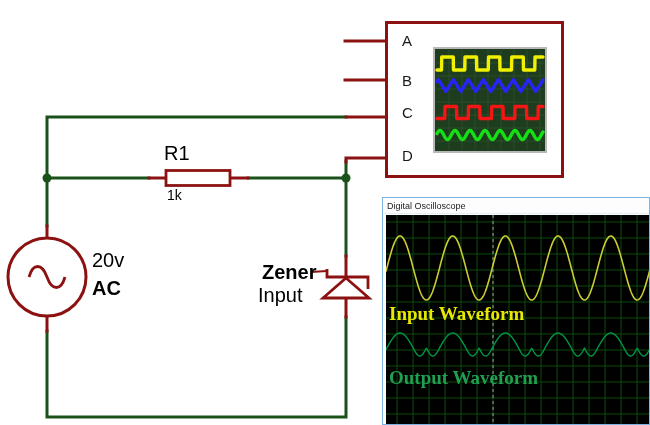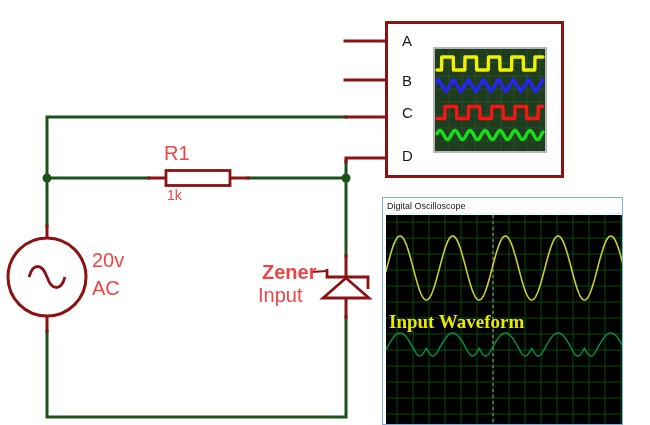--- a/index.html
+++ b/index.html
@@ -3,30 +3,30 @@
 <meta charset="utf-8">
 <title>Zener Diode Clipping Circuit</title>
 <style>
   *{margin:0;padding:0;box-sizing:border-box;}
   html,body{background:#ffffff;}
   body{font-family:"Liberation Sans",sans-serif;}
   #stage{position:relative;width:650px;height:425px;background:#fff;overflow:hidden;}
   #circuit-svg{position:absolute;left:0;top:0;z-index:1;}
   .w{fill:none;stroke-width:3;stroke-linecap:square;}
   .sym{fill:none;stroke-width:2.8;stroke-linejoin:miter;}
-  .lbl{position:absolute;color:#ef4444;white-space:nowrap;z-index:2;line-height:1.1;}
+  .lbl{position:absolute;color:#000000;white-space:nowrap;z-index:2;line-height:1.1;}
   .pin{font-size:15px;color:#1a1a1a;}
-  .scope-window{position:absolute;left:382px;top:197px;width:241px;height:228px;
+  .scope-window{position:absolute;left:382px;top:197px;width:268px;height:228px;
     background:#fdfdfd;border:1px solid #7cb3e0;z-index:3;}
   .scope-title{height:16px;line-height:16px;padding-left:4px;font-size:9px;color:#222;
     background:#fdfdfd;border-bottom:1px solid #e3eef8;}
   .scope-screen{position:absolute;left:3px;top:17px;right:0;bottom:0;background:#000;overflow:hidden;}
   #screen-svg{position:absolute;left:0;top:0;}
   .wave-label{position:absolute;font-family:"Liberation Serif",serif;font-weight:bold;
-    font-size:19px;white-space:nowrap;z-index:2;margin-top:8px;}
+    font-size:19px;white-space:nowrap;z-index:2;}
 </style>
 </head>
 <body>
 
 <div id="stage">
 
   <svg id="circuit-svg" width="650" height="425" viewBox="0 0 650 425">
 
     <polyline class="w" points="47,226 47,117 346,117" stroke="#1a521a"></polyline>
     <polyline class="w" points="47,178 149,178" stroke="#1a521a"></polyline>
@@ -85,21 +85,21 @@
           <polyline points="3.00,33.58 3.25,33.18 3.50,32.78 3.75,32.38 4.00,31.98 4.25,31.58 4.50,31.82 4.75,32.22 5.00,32.62 5.25,33.02 5.50,33.42 5.75,33.82 6.00,34.22 6.25,34.62 6.50,35.02 6.75,35.42 7.00,35.82 7.25,36.22 7.50,36.62 7.75,37.02 8.00,37.42 8.25,37.82 8.50,38.22 8.75,38.62 9.00,39.02 9.25,39.42 9.50,39.82 9.75,40.22 10.00,40.62 10.25,41.02 10.50,41.42 10.75,41.82 11.00,42.22 11.25,42.62 11.50,43.02 11.75,43.42 12.00,43.18 12.25,42.78 12.50,42.38 12.75,41.98 13.00,41.58 13.25,41.18 13.50,40.78 13.75,40.38 14.00,39.98 14.25,39.58 14.50,39.18 14.75,38.78 15.00,38.38 15.25,37.98 15.50,37.58 15.75,37.18 16.00,36.78 16.25,36.38 16.50,35.98 16.75,35.58 17.00,35.18 17.25,34.78 17.50,34.38 17.75,33.98 18.00,33.58 18.25,33.18 18.50,32.78 18.75,32.38 19.00,31.98 19.25,31.58 19.50,31.82 19.75,32.22 20.00,32.62 20.25,33.02 20.50,33.42 20.75,33.82 21.00,34.22 21.25,34.62 21.50,35.02 21.75,35.42 22.00,35.82 22.25,36.22 22.50,36.62 22.75,37.02 23.00,37.42 23.25,37.82 23.50,38.22 23.75,38.62 24.00,39.02 24.25,39.42 24.50,39.82 24.75,40.22 25.00,40.62 25.25,41.02 25.50,41.42 25.75,41.82 26.00,42.22 26.25,42.62 26.50,43.02 26.75,43.42 27.00,43.18 27.25,42.78 27.50,42.38 27.75,41.98 28.00,41.58 28.25,41.18 28.50,40.78 28.75,40.38 29.00,39.98 29.25,39.58 29.50,39.18 29.75,38.78 30.00,38.38 30.25,37.98 30.50,37.58 30.75,37.18 31.00,36.78 31.25,36.38 31.50,35.98 31.75,35.58 32.00,35.18 32.25,34.78 32.50,34.38 32.75,33.98 33.00,33.58 33.25,33.18 33.50,32.78 33.75,32.38 34.00,31.98 34.25,31.58 34.50,31.82 34.75,32.22 35.00,32.62 35.25,33.02 35.50,33.42 35.75,33.82 36.00,34.22 36.25,34.62 36.50,35.02 36.75,35.42 37.00,35.82 37.25,36.22 37.50,36.62 37.75,37.02 38.00,37.42 38.25,37.82 38.50,38.22 38.75,38.62 39.00,39.02 39.25,39.42 39.50,39.82 39.75,40.22 40.00,40.62 40.25,41.02 40.50,41.42 40.75,41.82 41.00,42.22 41.25,42.62 41.50,43.02 41.75,43.42 42.00,43.18 42.25,42.78 42.50,42.38 42.75,41.98 43.00,41.58 43.25,41.18 43.50,40.78 43.75,40.38 44.00,39.98 44.25,39.58 44.50,39.18 44.75,38.78 45.00,38.38 45.25,37.98 45.50,37.58 45.75,37.18 46.00,36.78 46.25,36.38 46.50,35.98 46.75,35.58 47.00,35.18 47.25,34.78 47.50,34.38 47.75,33.98 48.00,33.58 48.25,33.18 48.50,32.78 48.75,32.38 49.00,31.98 49.25,31.58 49.50,31.82 49.75,32.22 50.00,32.62 50.25,33.02 50.50,33.42 50.75,33.82 51.00,34.22 51.25,34.62 51.50,35.02 51.75,35.42 52.00,35.82 52.25,36.22 52.50,36.62 52.75,37.02 53.00,37.42 53.25,37.82 53.50,38.22 53.75,38.62 54.00,39.02 54.25,39.42 54.50,39.82 54.75,40.22 55.00,40.62 55.25,41.02 55.50,41.42 55.75,41.82 56.00,42.22 56.25,42.62 56.50,43.02 56.75,43.42 57.00,43.18 57.25,42.78 57.50,42.38 57.75,41.98 58.00,41.58 58.25,41.18 58.50,40.78 58.75,40.38 59.00,39.98 59.25,39.58 59.50,39.18 59.75,38.78 60.00,38.38 60.25,37.98 60.50,37.58 60.75,37.18 61.00,36.78 61.25,36.38 61.50,35.98 61.75,35.58 62.00,35.18 62.25,34.78 62.50,34.38 62.75,33.98 63.00,33.58 63.25,33.18 63.50,32.78 63.75,32.38 64.00,31.98 64.25,31.58 64.50,31.82 64.75,32.22 65.00,32.62 65.25,33.02 65.50,33.42 65.75,33.82 66.00,34.22 66.25,34.62 66.50,35.02 66.75,35.42 67.00,35.82 67.25,36.22 67.50,36.62 67.75,37.02 68.00,37.42 68.25,37.82 68.50,38.22 68.75,38.62 69.00,39.02 69.25,39.42 69.50,39.82 69.75,40.22 70.00,40.62 70.25,41.02 70.50,41.42 70.75,41.82 71.00,42.22 71.25,42.62 71.50,43.02 71.75,43.42 72.00,43.18 72.25,42.78 72.50,42.38 72.75,41.98 73.00,41.58 73.25,41.18 73.50,40.78 73.75,40.38 74.00,39.98 74.25,39.58 74.50,39.18 74.75,38.78 75.00,38.38 75.25,37.98 75.50,37.58 75.75,37.18 76.00,36.78 76.25,36.38 76.50,35.98 76.75,35.58 77.00,35.18 77.25,34.78 77.50,34.38 77.75,33.98 78.00,33.58 78.25,33.18 78.50,32.78 78.75,32.38 79.00,31.98 79.25,31.58 79.50,31.82 79.75,32.22 80.00,32.62 80.25,33.02 80.50,33.42 80.75,33.82 81.00,34.22 81.25,34.62 81.50,35.02 81.75,35.42 82.00,35.82 82.25,36.22 82.50,36.62 82.75,37.02 83.00,37.42 83.25,37.82 83.50,38.22 83.75,38.62 84.00,39.02 84.25,39.42 84.50,39.82 84.75,40.22 85.00,40.62 85.25,41.02 85.50,41.42 85.75,41.82 86.00,42.22 86.25,42.62 86.50,43.02 86.75,43.42 87.00,43.18 87.25,42.78 87.50,42.38 87.75,41.98 88.00,41.58 88.25,41.18 88.50,40.78 88.75,40.38 89.00,39.98 89.25,39.58 89.50,39.18 89.75,38.78 90.00,38.38 90.25,37.98 90.50,37.58 90.75,37.18 91.00,36.78 91.25,36.38 91.50,35.98 91.75,35.58 92.00,35.18 92.25,34.78 92.50,34.38 92.75,33.98 93.00,33.58 93.25,33.18 93.50,32.78 93.75,32.38 94.00,31.98 94.25,31.58 94.50,31.82 94.75,32.22 95.00,32.62 95.25,33.02 95.50,33.42 95.75,33.82 96.00,34.22 96.25,34.62 96.50,35.02 96.75,35.42 97.00,35.82 97.25,36.22 97.50,36.62 97.75,37.02 98.00,37.42 98.25,37.82 98.50,38.22 98.75,38.62 99.00,39.02 99.25,39.42 99.50,39.82 99.75,40.22 100.00,40.62 100.25,41.02 100.50,41.42 100.75,41.82 101.00,42.22 101.25,42.62 101.50,43.02 101.75,43.42 102.00,43.18 102.25,42.78 102.50,42.38 102.75,41.98 103.00,41.58 103.25,41.18 103.50,40.78 103.75,40.38 104.00,39.98 104.25,39.58 104.50,39.18 104.75,38.78 105.00,38.38 105.25,37.98 105.50,37.58 105.75,37.18 106.00,36.78 106.25,36.38 106.50,35.98 106.75,35.58 107.00,35.18 107.25,34.78 107.50,34.38 107.75,33.98 108.00,33.58 108.25,33.18 108.50,32.78 108.75,32.38 109.00,31.98 " fill="none" stroke="#2525f5" stroke-width="3.4" stroke-linejoin="round" stroke-linecap="round"></polyline>
           <polyline points="3.00,70.50 3.25,70.50 3.50,70.50 3.75,70.50 4.00,70.50 4.25,70.50 4.50,70.50 4.75,70.50 5.00,70.50 5.25,70.50 5.50,70.50 5.75,70.50 6.00,70.50 6.25,70.50 6.50,70.50 6.75,70.50 7.00,70.50 7.25,70.50 7.50,70.50 7.75,70.50 8.00,70.50 8.25,70.50 8.50,70.50 8.75,70.50 9.00,70.50 9.25,70.50 9.50,70.50 9.75,70.50 10.00,70.50 10.25,70.50 10.50,70.50 10.75,70.50 11.00,58.50 11.25,58.50 11.50,58.50 11.75,58.50 12.00,58.50 12.25,58.50 12.50,58.50 12.75,58.50 13.00,58.50 13.25,58.50 13.50,58.50 13.75,58.50 14.00,58.50 14.25,58.50 14.50,58.50 14.75,58.50 15.00,58.50 15.25,58.50 15.50,58.50 15.75,58.50 16.00,58.50 16.25,58.50 16.50,58.50 16.75,58.50 17.00,58.50 17.25,58.50 17.50,58.50 17.75,58.50 18.00,58.50 18.25,58.50 18.50,58.50 18.75,58.50 19.00,58.50 19.25,58.50 19.50,58.50 19.75,58.50 20.00,58.50 20.25,58.50 20.50,58.50 20.75,58.50 21.00,58.50 21.25,58.50 21.50,58.50 21.75,58.50 22.00,58.50 22.25,58.50 22.50,58.50 22.75,70.50 23.00,70.50 23.25,70.50 23.50,70.50 23.75,70.50 24.00,70.50 24.25,70.50 24.50,70.50 24.75,70.50 25.00,70.50 25.25,70.50 25.50,70.50 25.75,70.50 26.00,70.50 26.25,70.50 26.50,70.50 26.75,70.50 27.00,70.50 27.25,70.50 27.50,70.50 27.75,70.50 28.00,70.50 28.25,70.50 28.50,70.50 28.75,70.50 29.00,70.50 29.25,70.50 29.50,70.50 29.75,70.50 30.00,70.50 30.25,70.50 30.50,70.50 30.75,70.50 31.00,70.50 31.25,70.50 31.50,70.50 31.75,70.50 32.00,70.50 32.25,70.50 32.50,70.50 32.75,70.50 33.00,70.50 33.25,70.50 33.50,70.50 33.75,70.50 34.00,70.50 34.25,70.50 34.50,58.50 34.75,58.50 35.00,58.50 35.25,58.50 35.50,58.50 35.75,58.50 36.00,58.50 36.25,58.50 36.50,58.50 36.75,58.50 37.00,58.50 37.25,58.50 37.50,58.50 37.75,58.50 38.00,58.50 38.25,58.50 38.50,58.50 38.75,58.50 39.00,58.50 39.25,58.50 39.50,58.50 39.75,58.50 40.00,58.50 40.25,58.50 40.50,58.50 40.75,58.50 41.00,58.50 41.25,58.50 41.50,58.50 41.75,58.50 42.00,58.50 42.25,58.50 42.50,58.50 42.75,58.50 43.00,58.50 43.25,58.50 43.50,58.50 43.75,58.50 44.00,58.50 44.25,58.50 44.50,58.50 44.75,58.50 45.00,58.50 45.25,58.50 45.50,58.50 45.75,58.50 46.00,70.50 46.25,70.50 46.50,70.50 46.75,70.50 47.00,70.50 47.25,70.50 47.50,70.50 47.75,70.50 48.00,70.50 48.25,70.50 48.50,70.50 48.75,70.50 49.00,70.50 49.25,70.50 49.50,70.50 49.75,70.50 50.00,70.50 50.25,70.50 50.50,70.50 50.75,70.50 51.00,70.50 51.25,70.50 51.50,70.50 51.75,70.50 52.00,70.50 52.25,70.50 52.50,70.50 52.75,70.50 53.00,70.50 53.25,70.50 53.50,70.50 53.75,70.50 54.00,70.50 54.25,70.50 54.50,70.50 54.75,70.50 55.00,70.50 55.25,70.50 55.50,70.50 55.75,70.50 56.00,70.50 56.25,70.50 56.50,70.50 56.75,70.50 57.00,70.50 57.25,70.50 57.50,70.50 57.75,58.50 58.00,58.50 58.25,58.50 58.50,58.50 58.75,58.50 59.00,58.50 59.25,58.50 59.50,58.50 59.75,58.50 60.00,58.50 60.25,58.50 60.50,58.50 60.75,58.50 61.00,58.50 61.25,58.50 61.50,58.50 61.75,58.50 62.00,58.50 62.25,58.50 62.50,58.50 62.75,58.50 63.00,58.50 63.25,58.50 63.50,58.50 63.75,58.50 64.00,58.50 64.25,58.50 64.50,58.50 64.75,58.50 65.00,58.50 65.25,58.50 65.50,58.50 65.75,58.50 66.00,58.50 66.25,58.50 66.50,58.50 66.75,58.50 67.00,58.50 67.25,58.50 67.50,58.50 67.75,58.50 68.00,58.50 68.25,58.50 68.50,58.50 68.75,58.50 69.00,58.50 69.25,70.50 69.50,70.50 69.75,70.50 70.00,70.50 70.25,70.50 70.50,70.50 70.75,70.50 71.00,70.50 71.25,70.50 71.50,70.50 71.75,70.50 72.00,70.50 72.25,70.50 72.50,70.50 72.75,70.50 73.00,70.50 73.25,70.50 73.50,70.50 73.75,70.50 74.00,70.50 74.25,70.50 74.50,70.50 74.75,70.50 75.00,70.50 75.25,70.50 75.50,70.50 75.75,70.50 76.00,70.50 76.25,70.50 76.50,70.50 76.75,70.50 77.00,70.50 77.25,70.50 77.50,70.50 77.75,70.50 78.00,70.50 78.25,70.50 78.50,70.50 78.75,70.50 79.00,70.50 79.25,70.50 79.50,70.50 79.75,70.50 80.00,70.50 80.25,70.50 80.50,70.50 80.75,70.50 81.00,58.50 81.25,58.50 81.50,58.50 81.75,58.50 82.00,58.50 82.25,58.50 82.50,58.50 82.75,58.50 83.00,58.50 83.25,58.50 83.50,58.50 83.75,58.50 84.00,58.50 84.25,58.50 84.50,58.50 84.75,58.50 85.00,58.50 85.25,58.50 85.50,58.50 85.75,58.50 86.00,58.50 86.25,58.50 86.50,58.50 86.75,58.50 87.00,58.50 87.25,58.50 87.50,58.50 87.75,58.50 88.00,58.50 88.25,58.50 88.50,58.50 88.75,58.50 89.00,58.50 89.25,58.50 89.50,58.50 89.75,58.50 90.00,58.50 90.25,58.50 90.50,58.50 90.75,58.50 91.00,58.50 91.25,58.50 91.50,58.50 91.75,58.50 92.00,58.50 92.25,58.50 92.50,58.50 92.75,70.50 93.00,70.50 93.25,70.50 93.50,70.50 93.75,70.50 94.00,70.50 94.25,70.50 94.50,70.50 94.75,70.50 95.00,70.50 95.25,70.50 95.50,70.50 95.75,70.50 96.00,70.50 96.25,70.50 96.50,70.50 96.75,70.50 97.00,70.50 97.25,70.50 97.50,70.50 97.75,70.50 98.00,70.50 98.25,70.50 98.50,70.50 98.75,70.50 99.00,70.50 99.25,70.50 99.50,70.50 99.75,70.50 100.00,70.50 100.25,70.50 100.50,70.50 100.75,70.50 101.00,70.50 101.25,70.50 101.50,70.50 101.75,70.50 102.00,70.50 102.25,70.50 102.50,70.50 102.75,70.50 103.00,70.50 103.25,70.50 103.50,70.50 103.75,70.50 104.00,70.50 104.25,58.50 104.50,58.50 104.75,58.50 105.00,58.50 105.25,58.50 105.50,58.50 105.75,58.50 106.00,58.50 106.25,58.50 106.50,58.50 106.75,58.50 107.00,58.50 107.25,58.50 107.50,58.50 107.75,58.50 108.00,58.50 108.25,58.50 108.50,58.50 108.75,58.50 109.00,58.50 " fill="none" stroke="#f51515" stroke-width="3.4" stroke-linejoin="round" stroke-linecap="round"></polyline>
           <polyline points="3.00,85.61 3.25,85.17 3.50,84.75 3.75,84.35 4.00,83.99 4.25,83.66 4.50,83.36 4.75,83.10 5.00,82.89 5.25,82.72 5.50,82.60 5.75,82.52 6.00,82.50 6.25,82.52 6.50,82.60 6.75,82.72 7.00,82.89 7.25,83.10 7.50,83.36 7.75,83.66 8.00,83.99 8.25,84.35 8.50,84.75 8.75,85.17 9.00,85.61 9.25,86.06 9.50,86.53 9.75,87.00 10.00,87.47 10.25,87.94 10.50,88.39 10.75,88.83 11.00,89.25 11.25,89.65 11.50,90.01 11.75,90.34 12.00,90.64 12.25,90.90 12.50,91.11 12.75,91.28 13.00,91.40 13.25,91.48 13.50,91.50 13.75,91.48 14.00,91.40 14.25,91.28 14.50,91.11 14.75,90.90 15.00,90.64 15.25,90.34 15.50,90.01 15.75,89.65 16.00,89.25 16.25,88.83 16.50,88.39 16.75,87.94 17.00,87.47 17.25,87.00 17.50,86.53 17.75,86.06 18.00,85.61 18.25,85.17 18.50,84.75 18.75,84.35 19.00,83.99 19.25,83.66 19.50,83.36 19.75,83.10 20.00,82.89 20.25,82.72 20.50,82.60 20.75,82.52 21.00,82.50 21.25,82.52 21.50,82.60 21.75,82.72 22.00,82.89 22.25,83.10 22.50,83.36 22.75,83.66 23.00,83.99 23.25,84.35 23.50,84.75 23.75,85.17 24.00,85.61 24.25,86.06 24.50,86.53 24.75,87.00 25.00,87.47 25.25,87.94 25.50,88.39 25.75,88.83 26.00,89.25 26.25,89.65 26.50,90.01 26.75,90.34 27.00,90.64 27.25,90.90 27.50,91.11 27.75,91.28 28.00,91.40 28.25,91.48 28.50,91.50 28.75,91.48 29.00,91.40 29.25,91.28 29.50,91.11 29.75,90.90 30.00,90.64 30.25,90.34 30.50,90.01 30.75,89.65 31.00,89.25 31.25,88.83 31.50,88.39 31.75,87.94 32.00,87.47 32.25,87.00 32.50,86.53 32.75,86.06 33.00,85.61 33.25,85.17 33.50,84.75 33.75,84.35 34.00,83.99 34.25,83.66 34.50,83.36 34.75,83.10 35.00,82.89 35.25,82.72 35.50,82.60 35.75,82.52 36.00,82.50 36.25,82.52 36.50,82.60 36.75,82.72 37.00,82.89 37.25,83.10 37.50,83.36 37.75,83.66 38.00,83.99 38.25,84.35 38.50,84.75 38.75,85.17 39.00,85.61 39.25,86.06 39.50,86.53 39.75,87.00 40.00,87.47 40.25,87.94 40.50,88.39 40.75,88.83 41.00,89.25 41.25,89.65 41.50,90.01 41.75,90.34 42.00,90.64 42.25,90.90 42.50,91.11 42.75,91.28 43.00,91.40 43.25,91.48 43.50,91.50 43.75,91.48 44.00,91.40 44.25,91.28 44.50,91.11 44.75,90.90 45.00,90.64 45.25,90.34 45.50,90.01 45.75,89.65 46.00,89.25 46.25,88.83 46.50,88.39 46.75,87.94 47.00,87.47 47.25,87.00 47.50,86.53 47.75,86.06 48.00,85.61 48.25,85.17 48.50,84.75 48.75,84.35 49.00,83.99 49.25,83.66 49.50,83.36 49.75,83.10 50.00,82.89 50.25,82.72 50.50,82.60 50.75,82.52 51.00,82.50 51.25,82.52 51.50,82.60 51.75,82.72 52.00,82.89 52.25,83.10 52.50,83.36 52.75,83.66 53.00,83.99 53.25,84.35 53.50,84.75 53.75,85.17 54.00,85.61 54.25,86.06 54.50,86.53 54.75,87.00 55.00,87.47 55.25,87.94 55.50,88.39 55.75,88.83 56.00,89.25 56.25,89.65 56.50,90.01 56.75,90.34 57.00,90.64 57.25,90.90 57.50,91.11 57.75,91.28 58.00,91.40 58.25,91.48 58.50,91.50 58.75,91.48 59.00,91.40 59.25,91.28 59.50,91.11 59.75,90.90 60.00,90.64 60.25,90.34 60.50,90.01 60.75,89.65 61.00,89.25 61.25,88.83 61.50,88.39 61.75,87.94 62.00,87.47 62.25,87.00 62.50,86.53 62.75,86.06 63.00,85.61 63.25,85.17 63.50,84.75 63.75,84.35 64.00,83.99 64.25,83.66 64.50,83.36 64.75,83.10 65.00,82.89 65.25,82.72 65.50,82.60 65.75,82.52 66.00,82.50 66.25,82.52 66.50,82.60 66.75,82.72 67.00,82.89 67.25,83.10 67.50,83.36 67.75,83.66 68.00,83.99 68.25,84.35 68.50,84.75 68.75,85.17 69.00,85.61 69.25,86.06 69.50,86.53 69.75,87.00 70.00,87.47 70.25,87.94 70.50,88.39 70.75,88.83 71.00,89.25 71.25,89.65 71.50,90.01 71.75,90.34 72.00,90.64 72.25,90.90 72.50,91.11 72.75,91.28 73.00,91.40 73.25,91.48 73.50,91.50 73.75,91.48 74.00,91.40 74.25,91.28 74.50,91.11 74.75,90.90 75.00,90.64 75.25,90.34 75.50,90.01 75.75,89.65 76.00,89.25 76.25,88.83 76.50,88.39 76.75,87.94 77.00,87.47 77.25,87.00 77.50,86.53 77.75,86.06 78.00,85.61 78.25,85.17 78.50,84.75 78.75,84.35 79.00,83.99 79.25,83.66 79.50,83.36 79.75,83.10 80.00,82.89 80.25,82.72 80.50,82.60 80.75,82.52 81.00,82.50 81.25,82.52 81.50,82.60 81.75,82.72 82.00,82.89 82.25,83.10 82.50,83.36 82.75,83.66 83.00,83.99 83.25,84.35 83.50,84.75 83.75,85.17 84.00,85.61 84.25,86.06 84.50,86.53 84.75,87.00 85.00,87.47 85.25,87.94 85.50,88.39 85.75,88.83 86.00,89.25 86.25,89.65 86.50,90.01 86.75,90.34 87.00,90.64 87.25,90.90 87.50,91.11 87.75,91.28 88.00,91.40 88.25,91.48 88.50,91.50 88.75,91.48 89.00,91.40 89.25,91.28 89.50,91.11 89.75,90.90 90.00,90.64 90.25,90.34 90.50,90.01 90.75,89.65 91.00,89.25 91.25,88.83 91.50,88.39 91.75,87.94 92.00,87.47 92.25,87.00 92.50,86.53 92.75,86.06 93.00,85.61 93.25,85.17 93.50,84.75 93.75,84.35 94.00,83.99 94.25,83.66 94.50,83.36 94.75,83.10 95.00,82.89 95.25,82.72 95.50,82.60 95.75,82.52 96.00,82.50 96.25,82.52 96.50,82.60 96.75,82.72 97.00,82.89 97.25,83.10 97.50,83.36 97.75,83.66 98.00,83.99 98.25,84.35 98.50,84.75 98.75,85.17 99.00,85.61 99.25,86.06 99.50,86.53 99.75,87.00 100.00,87.47 100.25,87.94 100.50,88.39 100.75,88.83 101.00,89.25 101.25,89.65 101.50,90.01 101.75,90.34 102.00,90.64 102.25,90.90 102.50,91.11 102.75,91.28 103.00,91.40 103.25,91.48 103.50,91.50 103.75,91.48 104.00,91.40 104.25,91.28 104.50,91.11 104.75,90.90 105.00,90.64 105.25,90.34 105.50,90.01 105.75,89.65 106.00,89.25 106.25,88.83 106.50,88.39 106.75,87.94 107.00,87.47 107.25,87.00 107.50,86.53 107.75,86.06 108.00,85.61 108.25,85.17 108.50,84.75 108.75,84.35 109.00,83.99 " fill="none" stroke="#15e015" stroke-width="3.4" stroke-linejoin="round" stroke-linecap="round"></polyline>
         </g>
     </g>
   </svg>
 
   <div class="lbl" style="left:164px;top:142px;font-size:20px;">R1</div>
   <div class="lbl" style="left:167px;top:188px;font-size:14px;">1k</div>
   <div class="lbl" style="left:92px;top:249px;font-size:20px;text-align:right;">20v</div>
-  <div class="lbl" style="left:92px;top:277px;font-size:20px;">AC</div>
+  <div class="lbl" style="left:92px;top:277px;font-size:20px;font-weight:bold;">AC</div>
   <div class="lbl" style="left:262px;top:261px;font-size:20px;font-weight:bold;">Zener</div>
   <div class="lbl" style="left:258px;top:284px;font-size:20px;">Input</div>
   <div class="lbl pin" style="left:402px;top:33px;">A</div>
   <div class="lbl pin" style="left:402px;top:73px;">B</div>
   <div class="lbl pin" style="left:402px;top:105px;">C</div>
   <div class="lbl pin" style="left:402px;top:148px;">D</div>
 
   <div class="scope-window" style="border-color: rgb(124, 179, 224);">
     <div class="scope-title">
       <span>Digital Oscilloscope</span>
@@ -133,16 +133,17 @@
           <line x1="0" y1="135" x2="265" y2="135" stroke="#0a4b0a" stroke-width="1"></line>
           <line x1="0" y1="151" x2="265" y2="151" stroke="#0a4b0a" stroke-width="1"></line>
           <line x1="0" y1="167" x2="265" y2="167" stroke="#0a4b0a" stroke-width="1"></line>
           <line x1="0" y1="183" x2="265" y2="183" stroke="#0a4b0a" stroke-width="1"></line>
           <line x1="0" y1="199" x2="265" y2="199" stroke="#0a4b0a" stroke-width="1"></line>
           <line x1="107" y1="0" x2="107" y2="210" stroke="#a0a0a0" stroke-width="1" stroke-dasharray="3 3"></line>
           <polyline points="0.00,56.14 0.50,54.24 1.00,52.33 1.50,50.43 2.00,48.53 2.50,46.65 3.00,44.79 3.50,42.97 4.00,41.17 4.50,39.42 5.00,37.72 5.50,36.07 6.00,34.49 6.50,32.96 7.00,31.51 7.50,30.14 8.00,28.84 8.50,27.64 9.00,26.52 9.50,25.50 10.00,24.57 10.50,23.75 11.00,23.03 11.50,22.41 12.00,21.91 12.50,21.51 13.00,21.23 13.50,21.06 14.00,21.00 14.50,21.06 15.00,21.23 15.50,21.51 16.00,21.91 16.50,22.41 17.00,23.03 17.50,23.75 18.00,24.57 18.50,25.50 19.00,26.52 19.50,27.64 20.00,28.84 20.50,30.14 21.00,31.51 21.50,32.96 22.00,34.49 22.50,36.07 23.00,37.72 23.50,39.42 24.00,41.17 24.50,42.97 25.00,44.79 25.50,46.65 26.00,48.53 26.50,50.43 27.00,52.33 27.50,54.24 28.00,56.14 28.50,58.03 29.00,59.91 29.50,61.76 30.00,63.58 30.50,65.36 31.00,67.09 31.50,68.78 32.00,70.41 32.50,71.98 33.00,73.48 33.50,74.91 34.00,76.26 34.50,77.53 35.00,78.71 35.50,79.80 36.00,80.79 36.50,81.69 37.00,82.48 37.50,83.17 38.00,83.75 38.50,84.22 39.00,84.59 39.50,84.84 40.00,84.97 40.50,84.99 41.00,84.90 41.50,84.70 42.00,84.38 42.50,83.95 43.00,83.42 43.50,82.77 44.00,82.02 44.50,81.16 45.00,80.21 45.50,79.15 46.00,78.01 46.50,76.78 47.00,75.46 47.50,74.06 48.00,72.59 48.50,71.05 49.00,69.44 49.50,67.77 50.00,66.06 50.50,64.29 51.00,62.49 51.50,60.65 52.00,58.79 52.50,56.90 53.00,55.00 53.50,53.10 54.00,51.19 54.50,49.29 55.00,47.40 55.50,45.53 56.00,43.69 56.50,41.89 57.00,40.12 57.50,38.40 58.00,36.73 58.50,35.11 59.00,33.56 59.50,32.08 60.00,30.68 60.50,29.35 61.00,28.11 61.50,26.96 62.00,25.89 62.50,24.93 63.00,24.06 63.50,23.30 64.00,22.64 64.50,22.09 65.00,21.66 65.50,21.33 66.00,21.11 66.50,21.01 67.00,21.02 67.50,21.15 68.00,21.38 68.50,21.73 69.00,22.20 69.50,22.77 70.00,23.44 70.50,24.23 71.00,25.11 71.50,26.10 72.00,27.18 72.50,28.35 73.00,29.61 73.50,30.95 74.00,32.37 74.50,33.87 75.00,35.43 75.50,37.06 76.00,38.74 76.50,40.47 77.00,42.24 77.50,44.06 78.00,45.91 78.50,47.78 79.00,49.67 79.50,51.57 80.00,53.48 80.50,55.38 81.00,57.28 81.50,59.16 82.00,61.02 82.50,62.85 83.00,64.65 83.50,66.40 84.00,68.11 84.50,69.76 85.00,71.36 85.50,72.89 86.00,74.35 86.50,75.73 87.00,77.03 87.50,78.25 88.00,79.37 88.50,80.41 89.00,81.34 89.50,82.18 90.00,82.91 90.50,83.53 91.00,84.05 91.50,84.46 92.00,84.75 92.50,84.93 93.00,85.00 93.50,84.95 94.00,84.79 94.50,84.52 95.00,84.14 95.50,83.64 96.00,83.04 96.50,82.33 97.00,81.52 97.50,80.60 98.00,79.59 98.50,78.48 99.00,77.28 99.50,76.00 100.00,74.63 100.50,73.19 101.00,71.67 101.50,70.09 102.00,68.45 102.50,66.75 103.00,65.00 103.50,63.21 104.00,61.39 104.50,59.53 105.00,57.66 105.50,55.76 106.00,53.86 106.50,51.95 107.00,50.05 107.50,48.15 108.00,46.28 108.50,44.43 109.00,42.60 109.50,40.82 110.00,39.08 110.50,37.39 111.00,35.75 111.50,34.18 112.00,32.67 112.50,31.23 113.00,29.87 113.50,28.60 114.00,27.41 114.50,26.31 115.00,25.30 115.50,24.40 116.00,23.59 116.50,22.89 117.00,22.30 117.50,21.82 118.00,21.44 118.50,21.18 119.00,21.04 119.50,21.00 120.00,21.08 120.50,21.27 121.00,21.58 121.50,22.00 122.00,22.53 122.50,23.16 123.00,23.90 123.50,24.75 124.00,25.69 124.50,26.74 125.00,27.87 125.50,29.10 126.00,30.41 126.50,31.80 127.00,33.26 127.50,34.80 128.00,36.40 128.50,38.06 129.00,39.77 129.50,41.53 130.00,43.33 130.50,45.16 131.00,47.03 131.50,48.91 132.00,50.81 132.50,52.71 133.00,54.62 133.50,56.52 134.00,58.41 134.50,60.28 135.00,62.12 135.50,63.93 136.00,65.71 136.50,67.43 137.00,69.11 137.50,70.73 138.00,72.28 138.50,73.77 139.00,75.18 139.50,76.52 140.00,77.77 140.50,78.93 141.00,80.00 141.50,80.98 142.00,81.85 142.50,82.63 143.00,83.30 143.50,83.86 144.00,84.31 144.50,84.65 145.00,84.87 145.50,84.99 146.00,84.99 146.50,84.87 147.00,84.65 147.50,84.31 148.00,83.86 148.50,83.30 149.00,82.63 149.50,81.85 150.00,80.98 150.50,80.00 151.00,78.93 151.50,77.77 152.00,76.52 152.50,75.18 153.00,73.77 153.50,72.28 154.00,70.73 154.50,69.11 155.00,67.43 155.50,65.71 156.00,63.93 156.50,62.12 157.00,60.28 157.50,58.41 158.00,56.52 158.50,54.62 159.00,52.71 159.50,50.81 160.00,48.91 160.50,47.03 161.00,45.16 161.50,43.33 162.00,41.53 162.50,39.77 163.00,38.06 163.50,36.40 164.00,34.80 164.50,33.26 165.00,31.80 165.50,30.41 166.00,29.10 166.50,27.87 167.00,26.74 167.50,25.69 168.00,24.75 168.50,23.90 169.00,23.16 169.50,22.53 170.00,22.00 170.50,21.58 171.00,21.27 171.50,21.08 172.00,21.00 172.50,21.04 173.00,21.18 173.50,21.44 174.00,21.82 174.50,22.30 175.00,22.89 175.50,23.59 176.00,24.40 176.50,25.30 177.00,26.31 177.50,27.41 178.00,28.60 178.50,29.87 179.00,31.23 179.50,32.67 180.00,34.18 180.50,35.75 181.00,37.39 181.50,39.08 182.00,40.82 182.50,42.60 183.00,44.43 183.50,46.28 184.00,48.15 184.50,50.05 185.00,51.95 185.50,53.86 186.00,55.76 186.50,57.66 187.00,59.53 187.50,61.39 188.00,63.21 188.50,65.00 189.00,66.75 189.50,68.45 190.00,70.09 190.50,71.67 191.00,73.19 191.50,74.63 192.00,76.00 192.50,77.28 193.00,78.48 193.50,79.59 194.00,80.60 194.50,81.52 195.00,82.33 195.50,83.04 196.00,83.64 196.50,84.14 197.00,84.52 197.50,84.79 198.00,84.95 198.50,85.00 199.00,84.93 199.50,84.75 200.00,84.46 200.50,84.05 201.00,83.53 201.50,82.91 202.00,82.18 202.50,81.34 203.00,80.41 203.50,79.37 204.00,78.25 204.50,77.03 205.00,75.73 205.50,74.35 206.00,72.89 206.50,71.36 207.00,69.76 207.50,68.11 208.00,66.40 208.50,64.65 209.00,62.85 209.50,61.02 210.00,59.16 210.50,57.28 211.00,55.38 211.50,53.48 212.00,51.57 212.50,49.67 213.00,47.78 213.50,45.91 214.00,44.06 214.50,42.24 215.00,40.47 215.50,38.74 216.00,37.06 216.50,35.43 217.00,33.87 217.50,32.37 218.00,30.95 218.50,29.61 219.00,28.35 219.50,27.18 220.00,26.10 220.50,25.11 221.00,24.23 221.50,23.44 222.00,22.77 222.50,22.20 223.00,21.73 223.50,21.38 224.00,21.15 224.50,21.02 225.00,21.01 225.50,21.11 226.00,21.33 226.50,21.66 227.00,22.09 227.50,22.64 228.00,23.30 228.50,24.06 229.00,24.93 229.50,25.89 230.00,26.96 230.50,28.11 231.00,29.35 231.50,30.68 232.00,32.08 232.50,33.56 233.00,35.11 233.50,36.73 234.00,38.40 234.50,40.12 235.00,41.89 235.50,43.69 236.00,45.53 236.50,47.40 237.00,49.29 237.50,51.19 238.00,53.10 238.50,55.00 239.00,56.90 239.50,58.79 240.00,60.65 240.50,62.49 241.00,64.29 241.50,66.06 242.00,67.77 242.50,69.44 243.00,71.05 243.50,72.59 244.00,74.06 244.50,75.46 245.00,76.78 245.50,78.01 246.00,79.15 246.50,80.21 247.00,81.16 247.50,82.02 248.00,82.77 248.50,83.42 249.00,83.95 249.50,84.38 250.00,84.70 250.50,84.90 251.00,84.99 251.50,84.97 252.00,84.84 252.50,84.59 253.00,84.22 253.50,83.75 254.00,83.17 254.50,82.48 255.00,81.69 255.50,80.79 256.00,79.80 256.50,78.71 257.00,77.53 257.50,76.26 258.00,74.91 258.50,73.48 259.00,71.98 259.50,70.41 260.00,68.78 260.50,67.09 261.00,65.36 261.50,63.58 262.00,61.76 262.50,59.91 263.00,58.03 263.50,56.14 264.00,54.24 264.50,52.33 265.00,50.43 " fill="none" stroke="#cccc33" stroke-width="1.6" stroke-linejoin="round" stroke-linecap="round"></polyline>
           <polyline points="0.00,134.56 0.50,133.62 1.00,132.69 1.50,131.79 2.00,130.91 2.50,130.02 3.00,129.15 3.50,128.30 4.00,127.46 4.50,126.64 5.00,125.84 5.50,125.07 6.00,124.32 6.50,123.61 7.00,122.93 7.50,122.28 8.00,121.68 8.50,121.11 9.00,120.59 9.50,120.11 10.00,119.67 10.50,119.29 11.00,118.95 11.50,118.66 12.00,118.42 12.50,118.24 13.00,118.11 13.50,118.03 14.00,118.00 14.50,118.03 15.00,118.11 15.50,118.24 16.00,118.42 16.50,118.66 17.00,118.95 17.50,119.29 18.00,119.67 18.50,120.11 19.00,120.59 19.50,121.11 20.00,121.68 20.50,122.28 21.00,122.93 21.50,123.61 22.00,124.32 22.50,125.07 23.00,125.84 23.50,126.64 24.00,127.46 24.50,128.30 25.00,129.15 25.50,130.02 26.00,130.91 26.50,131.79 27.00,132.69 27.50,133.62 28.00,134.56 28.50,135.49 29.00,136.37 29.50,137.21 30.00,137.99 30.50,138.70 31.00,139.33 31.50,139.86 32.00,140.30 32.50,140.64 33.00,140.87 33.50,140.98 34.00,140.99 34.50,140.88 35.00,140.65 35.50,140.32 36.00,139.89 36.50,139.36 37.00,138.73 37.50,138.03 38.00,137.25 38.50,136.42 39.00,135.53 39.50,134.61 40.00,133.67 40.50,133.29 41.00,134.23 41.50,135.17 42.00,136.07 42.50,136.92 43.00,137.73 43.50,138.46 44.00,139.12 44.50,139.69 45.00,140.16 45.50,140.53 46.00,140.80 46.50,140.96 47.00,141.00 47.50,140.93 48.00,140.74 48.50,140.45 49.00,140.05 49.50,139.55 50.00,138.96 50.50,138.28 51.00,137.53 51.50,136.71 52.00,135.85 52.50,134.94 53.00,134.00 53.50,133.05 54.00,132.15 54.50,131.26 55.00,130.38 55.50,129.50 56.00,128.64 56.50,127.79 57.00,126.96 57.50,126.15 58.00,125.37 58.50,124.62 59.00,123.89 59.50,123.20 60.00,122.54 60.50,121.91 61.00,121.33 61.50,120.79 62.00,120.29 62.50,119.84 63.00,119.44 63.50,119.08 64.00,118.77 64.50,118.51 65.00,118.31 65.50,118.15 66.00,118.05 66.50,118.00 67.00,118.01 67.50,118.07 68.00,118.18 68.50,118.34 69.00,118.56 69.50,118.83 70.00,119.15 70.50,119.51 71.00,119.93 71.50,120.39 72.00,120.90 72.50,121.45 73.00,122.04 73.50,122.67 74.00,123.33 74.50,124.03 75.00,124.76 75.50,125.53 76.00,126.31 76.50,127.13 77.00,127.96 77.50,128.81 78.00,129.67 78.50,130.55 79.00,131.44 79.50,132.33 80.00,133.24 80.50,134.19 81.00,135.12 81.50,136.02 82.00,136.88 82.50,137.69 83.00,138.42 83.50,139.09 84.00,139.66 84.50,140.14 85.00,140.52 85.50,140.79 86.00,140.95 86.50,141.00 87.00,140.93 87.50,140.76 88.00,140.47 88.50,140.07 89.00,139.58 89.50,138.99 90.00,138.32 90.50,137.57 91.00,136.76 91.50,135.89 92.00,134.98 92.50,134.05 93.00,133.10 93.50,133.86 94.00,134.80 94.50,135.71 95.00,136.59 95.50,137.41 96.00,138.17 96.50,138.86 97.00,139.47 97.50,139.98 98.00,140.40 98.50,140.71 99.00,140.91 99.50,141.00 100.00,140.97 100.50,140.83 101.00,140.58 101.50,140.22 102.00,139.76 102.50,139.21 103.00,138.56 103.50,137.84 104.00,137.05 104.50,136.20 105.00,135.30 105.50,134.38 106.00,133.43 106.50,132.51 107.00,131.62 107.50,130.73 108.00,129.85 108.50,128.98 109.00,128.13 109.50,127.29 110.00,126.47 110.50,125.68 111.00,124.91 111.50,124.18 112.00,123.47 112.50,122.80 113.00,122.16 113.50,121.56 114.00,121.00 114.50,120.49 115.00,120.02 115.50,119.59 116.00,119.22 116.50,118.89 117.00,118.61 117.50,118.38 118.00,118.21 118.50,118.09 119.00,118.02 119.50,118.00 120.00,118.04 120.50,118.13 121.00,118.27 121.50,118.47 122.00,118.71 122.50,119.01 123.00,119.36 123.50,119.76 124.00,120.20 124.50,120.69 125.00,121.22 125.50,121.80 126.00,122.41 126.50,123.06 127.00,123.75 127.50,124.47 128.00,125.22 128.50,126.00 129.00,126.80 129.50,127.62 130.00,128.47 130.50,129.33 131.00,130.20 131.50,131.08 132.00,131.97 132.50,132.87 133.00,133.81 133.50,134.75 134.00,135.67 134.50,136.54 135.00,137.37 135.50,138.14 136.00,138.83 136.50,139.44 137.00,139.96 137.50,140.38 138.00,140.69 138.50,140.90 139.00,140.99 139.50,140.97 140.00,140.84 140.50,140.60 141.00,140.24 141.50,139.79 142.00,139.24 142.50,138.60 143.00,137.88 143.50,137.09 144.00,136.24 144.50,135.35 145.00,134.42 145.50,133.48 146.00,133.48 146.50,134.42 147.00,135.35 147.50,136.24 148.00,137.09 148.50,137.88 149.00,138.60 149.50,139.24 150.00,139.79 150.50,140.24 151.00,140.60 151.50,140.84 152.00,140.97 152.50,140.99 153.00,140.90 153.50,140.69 154.00,140.38 154.50,139.96 155.00,139.44 155.50,138.83 156.00,138.14 156.50,137.37 157.00,136.54 157.50,135.67 158.00,134.75 158.50,133.81 159.00,132.87 159.50,131.97 160.00,131.08 160.50,130.20 161.00,129.33 161.50,128.47 162.00,127.62 162.50,126.80 163.00,126.00 163.50,125.22 164.00,124.47 164.50,123.75 165.00,123.06 165.50,122.41 166.00,121.80 166.50,121.22 167.00,120.69 167.50,120.20 168.00,119.76 168.50,119.36 169.00,119.01 169.50,118.71 170.00,118.47 170.50,118.27 171.00,118.13 171.50,118.04 172.00,118.00 172.50,118.02 173.00,118.09 173.50,118.21 174.00,118.38 174.50,118.61 175.00,118.89 175.50,119.22 176.00,119.59 176.50,120.02 177.00,120.49 177.50,121.00 178.00,121.56 178.50,122.16 179.00,122.80 179.50,123.47 180.00,124.18 180.50,124.91 181.00,125.68 181.50,126.47 182.00,127.29 182.50,128.13 183.00,128.98 183.50,129.85 184.00,130.73 184.50,131.62 185.00,132.51 185.50,133.43 186.00,134.38 186.50,135.30 187.00,136.20 187.50,137.05 188.00,137.84 188.50,138.56 189.00,139.21 189.50,139.76 190.00,140.22 190.50,140.58 191.00,140.83 191.50,140.97 192.00,141.00 192.50,140.91 193.00,140.71 193.50,140.40 194.00,139.98 194.50,139.47 195.00,138.86 195.50,138.17 196.00,137.41 196.50,136.59 197.00,135.71 197.50,134.80 198.00,133.86 198.50,133.10 199.00,134.05 199.50,134.98 200.00,135.89 200.50,136.76 201.00,137.57 201.50,138.32 202.00,138.99 202.50,139.58 203.00,140.07 203.50,140.47 204.00,140.76 204.50,140.93 205.00,141.00 205.50,140.95 206.00,140.79 206.50,140.52 207.00,140.14 207.50,139.66 208.00,139.09 208.50,138.42 209.00,137.69 209.50,136.88 210.00,136.02 210.50,135.12 211.00,134.19 211.50,133.24 212.00,132.33 212.50,131.44 213.00,130.55 213.50,129.67 214.00,128.81 214.50,127.96 215.00,127.13 215.50,126.31 216.00,125.53 216.50,124.76 217.00,124.03 217.50,123.33 218.00,122.67 218.50,122.04 219.00,121.45 219.50,120.90 220.00,120.39 220.50,119.93 221.00,119.51 221.50,119.15 222.00,118.83 222.50,118.56 223.00,118.34 223.50,118.18 224.00,118.07 224.50,118.01 225.00,118.00 225.50,118.05 226.00,118.15 226.50,118.31 227.00,118.51 227.50,118.77 228.00,119.08 228.50,119.44 229.00,119.84 229.50,120.29 230.00,120.79 230.50,121.33 231.00,121.91 231.50,122.54 232.00,123.20 232.50,123.89 233.00,124.62 233.50,125.37 234.00,126.15 234.50,126.96 235.00,127.79 235.50,128.64 236.00,129.50 236.50,130.38 237.00,131.26 237.50,132.15 238.00,133.05 238.50,134.00 239.00,134.94 239.50,135.85 240.00,136.71 240.50,137.53 241.00,138.28 241.50,138.96 242.00,139.55 242.50,140.05 243.00,140.45 243.50,140.74 244.00,140.93 244.50,141.00 245.00,140.96 245.50,140.80 246.00,140.53 246.50,140.16 247.00,139.69 247.50,139.12 248.00,138.46 248.50,137.73 249.00,136.92 249.50,136.07 250.00,135.17 250.50,134.23 251.00,133.29 251.50,133.67 252.00,134.61 252.50,135.53 253.00,136.42 253.50,137.25 254.00,138.03 254.50,138.73 255.00,139.36 255.50,139.89 256.00,140.32 256.50,140.65 257.00,140.88 257.50,140.99 258.00,140.98 258.50,140.87 259.00,140.64 259.50,140.30 260.00,139.86 260.50,139.33 261.00,138.70 261.50,137.99 262.00,137.21 262.50,136.37 263.00,135.49 263.50,134.56 264.00,133.62 264.50,132.69 265.00,131.79 " fill="none" stroke="#009646" stroke-width="1.4" stroke-linejoin="round" stroke-linecap="round"></polyline>
         </svg>
       <div class="wave-label" style="left: 3px; top: 88px; color: rgb(232, 232, 0);">Input Waveform</div>
+      <div class="wave-label" style="left: 3px; top: 152px; color: rgb(30, 160, 80);">Output Waveform</div>
     </div>
   </div>
 
 </div>
 
 </body></html>

